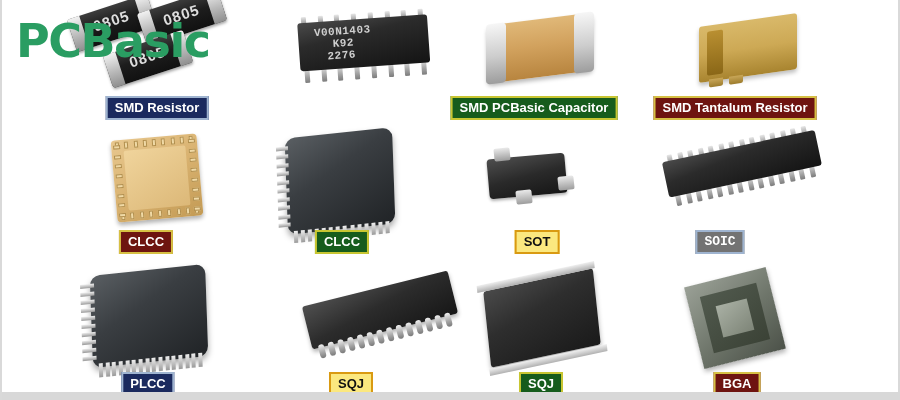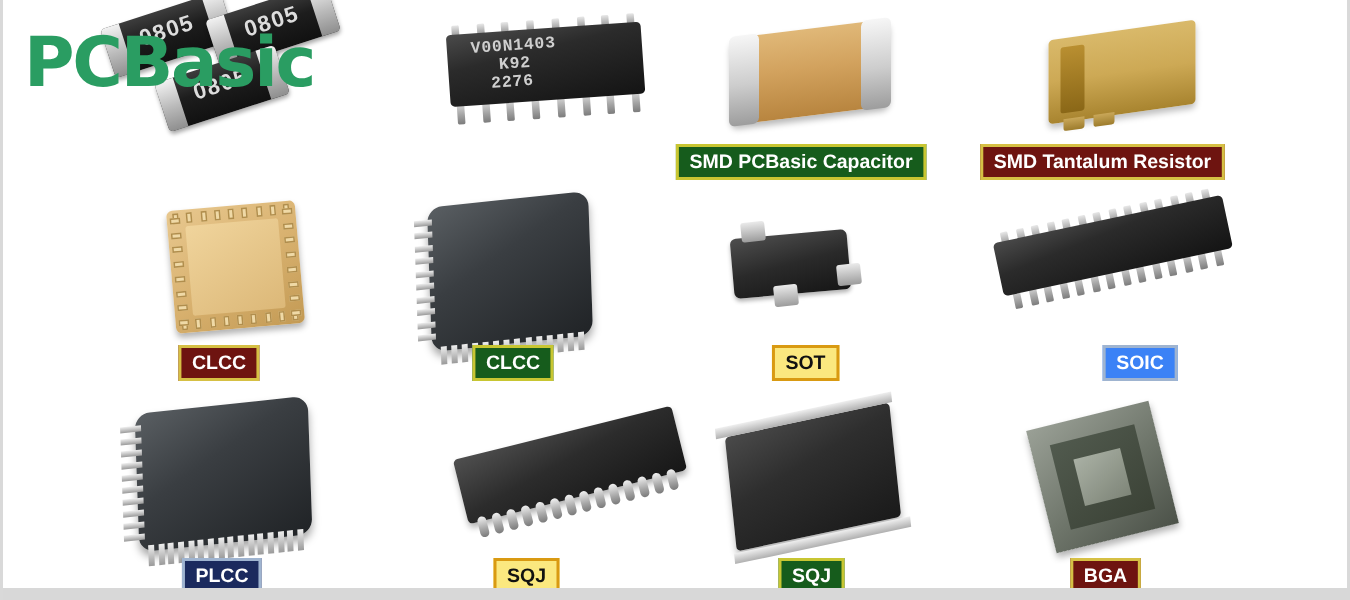--- a/index.html
+++ b/index.html
@@ -234,20 +234,21 @@
           </div>
         <div class="res" style="left:78px; top:-2px;">
             <span>0805</span>
           </div>
         <div class="res" style="left:44px; top:40px;">
             <span>0805</span>
           </div>
       </div>
     </div>
   </div>
+  <div class="label" style="left: 155px; top: 96px; background: rgb(27, 42, 94); border-color: rgb(159, 180, 208); color: rgb(255, 255, 255);">SMD Resistor</div>
 
   <div class="cell" style="left:275px; top:2px; width:170px; height:90px;">
     <div class="art" style="height:90px;">
       <div style="position:relative;width:150px;height:84px;transform:rotate(-4deg);">
         <div class="legs" style="left:16px; top:8px; width:122px; height:10px;">
           <i></i>
             <i></i>
             <i></i>
             <i></i>
             <i></i>
@@ -432,21 +433,21 @@
             <i></i>
             <i></i>
             <i></i>
             <i></i>
             <i></i>
         </div>
         <div class="soic-body" style="left:10px; top:10px; width:156px; height:36px;"></div>
       </div>
     </div>
   </div>
-  <div class="label" style="left: 758px; top: 230px; background: #3b82f6; border-color: rgb(159, 180, 208); color: rgb(255, 255, 255);">SOIC</div>
+  <div class="label" style="left: 718px; top: 230px; background: #737373; border-color: rgb(159, 180, 208); color: rgb(255, 255, 255); font-family: Liberation Mono, monospace;">SOIC</div>
 
   <div class="cell" style="left:70px; top:268px; width:160px; height:100px;">
     <div class="art" style="height:100px;">
       <div style="position:relative;width:150px;height:96px;">
         <div class="plcc" style="left:14px; top:0px; width:116px; height:92px;">
           <div class="teeth" style="left:6px;bottom:-10px;width:104px;height:14px;">
             <i></i>
               <i></i>
               <i></i>
               <i></i>

